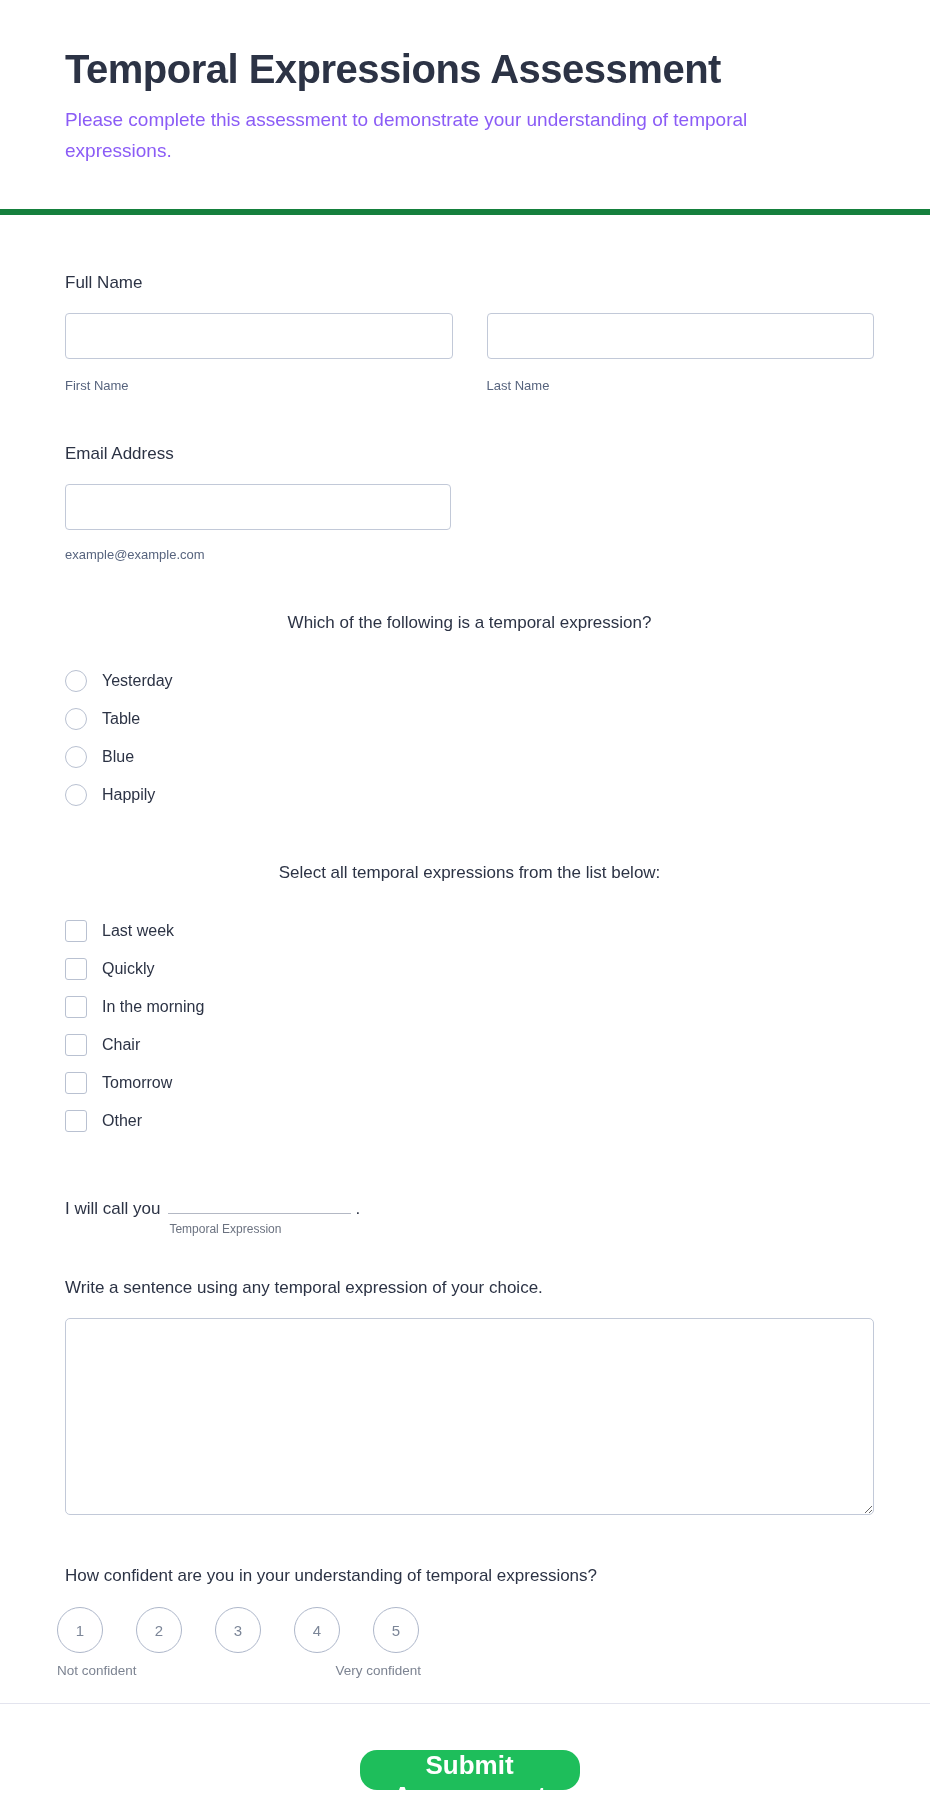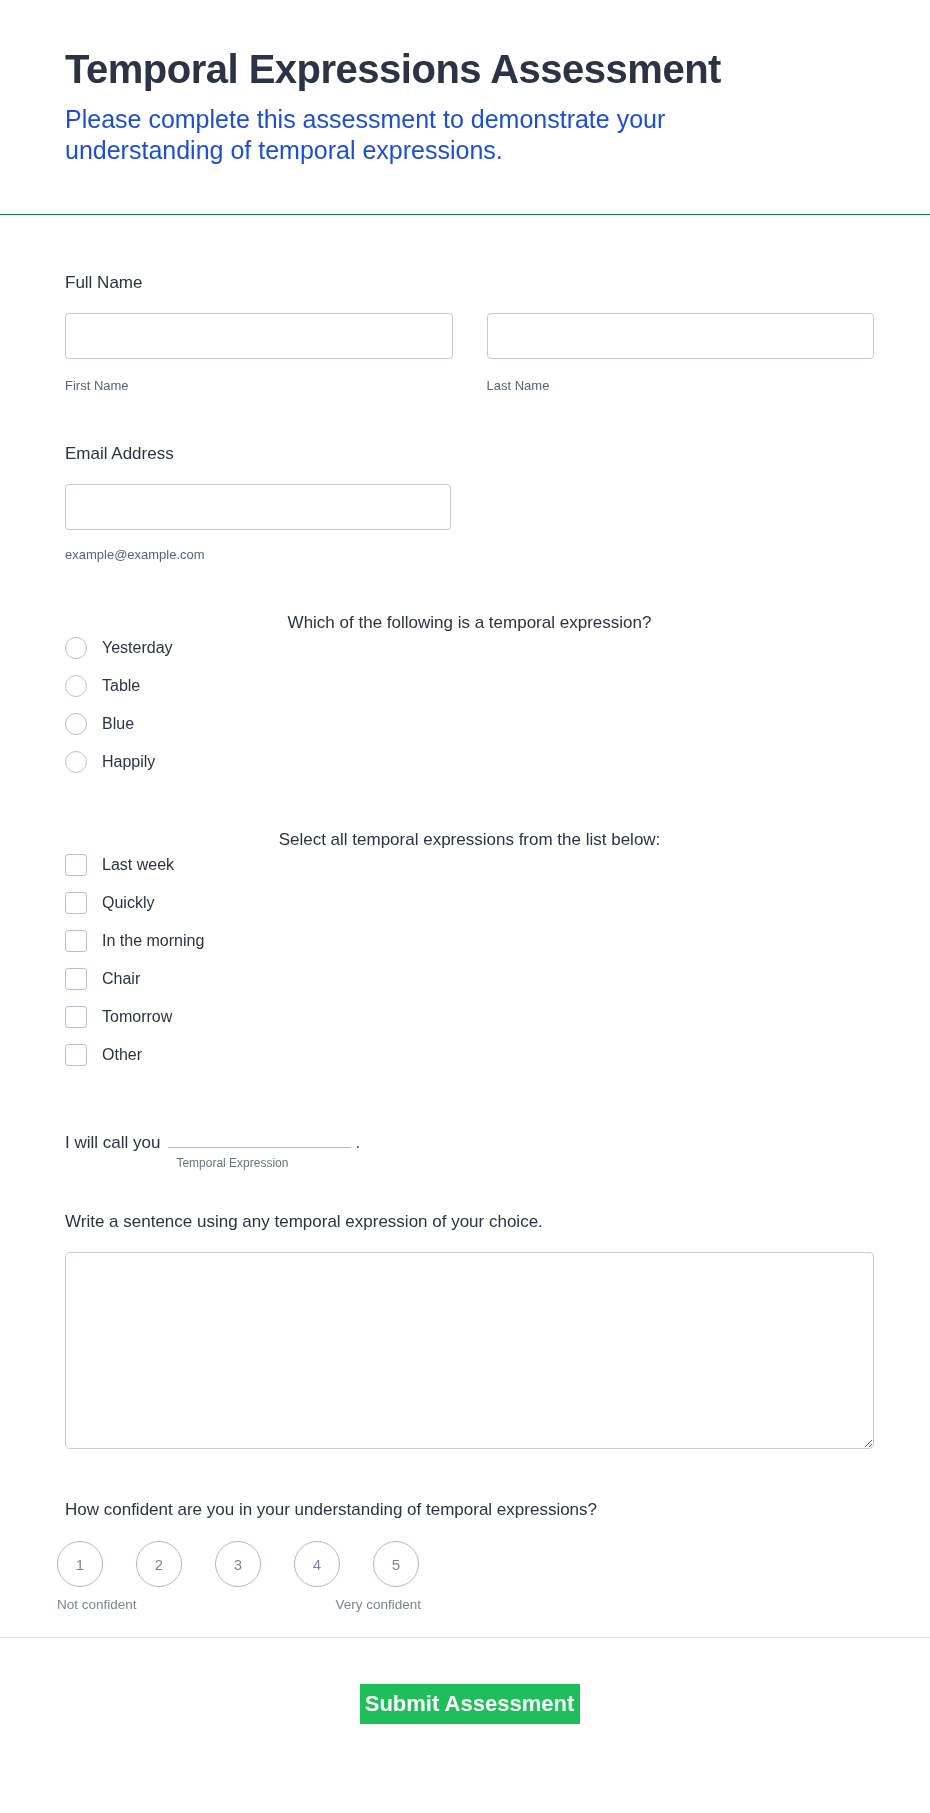--- a/index.html
+++ b/index.html
@@ -5,23 +5,23 @@
   * { margin:0; padding:0; box-sizing:border-box; }
   html,body { background:#ffffff; }
   body {
     width:930px; height:1813px; overflow:hidden;
     font-family:"Liberation Sans", sans-serif;
     color:#2c3345;
   }
   .card { width:930px; height:100%; background:#fff; }
 
   
-  .header { padding:44px 56px 0 65px; height:215px; border-bottom:1px solid #15803d; }
+  .header { padding:44px 56px 0 65px; height:215px; border-bottom:6px solid #15803d; }
   .form-title { font-size:40px; font-weight:700; letter-spacing:-0.5px; color:#2c3345; line-height:1.25; }
-  .form-subtitle { margin-top:10px; font-size:25px; line-height:31px; color:#1d4ed8; max-width:740px; }
+  .form-subtitle { margin-top:10px; font-size:19px; line-height:31px; color:#8b5cf6; max-width:740px; }
 
   
   .form-body { padding:0 56px 0 65px; }
   .field-label { font-size:17px; font-weight:500; color:#2c3345; line-height:24px; }
 
   .f-fullname { margin-top:56px; }
   .inputs-row { display:flex; gap:34px; margin-top:18px; }
   .inputs-row .col { flex:1; }
   .text-input {
     width:100%; height:46px; border:1px solid #c2c9d8; border-radius:4px;
@@ -30,33 +30,33 @@
   .sublabel-row { display:flex; gap:34px; margin-top:17px;justify-content:space-between; }
   .sublabel-row .col { flex:1; }
   .sublabel { font-size:13px; color:#57647e; line-height:16px; }
 
   .f-email { margin-top:48px; }
   .email-input-wrap { margin-top:18px; width:386px; }
   .email-sublabel { display:block; margin-top:17px; }
 
   .f-q { margin-top:48px;text-align:center; }
   .f-q2 { margin-top:55px; }
-  .options { margin-top:2px; }
+  .options { margin-top:35px; }
   .option { display:flex; align-items:center; margin-bottom:16px; cursor:pointer; }
   .option:last-child { margin-bottom:0; }
   .ctrl { width:22px; height:22px; flex:none; background:#fff; border:1px solid #b9c1d1; margin-right:15px; }
   .radio { border-radius:50%; }
   .checkbox { border-radius:3px; }
   .option-label { font-size:16px; color:#2c3345; line-height:22px; }
 
   .f-fill { margin-top:63px; }
   .fill-row { font-size:17px; color:#2c3345; line-height:22px; }
   .blank-wrap { position:relative; display:inline-block; margin:0 4px 0 8px; }
   .blank { display:inline-block; width:183px; height:19px; border-bottom:1px solid #b3b8c4; cursor:text; }
-  .blank-sublabel { position:absolute; left:8px; top:23px; font-size:12px; color:#6b7280; white-space:nowrap; }
+  .blank-sublabel { position:absolute; left:1px; top:23px; font-size:12px; color:#6b7280; white-space:nowrap; }
 
   .f-q3 { margin-top:56px; }
   .big-textarea {
     display:block; margin-top:18px; width:100%; height:197px;
     border:1px solid #c2c9d8; border-radius:5px; resize:vertical;
     font-family:inherit; font-size:16px; color:#2c3345; padding:10px; outline:none;
   }
 
   .f-q4 { margin-top:49px; }
   .scale-row { display:flex; gap:33px; margin:19px 0 0 -8px; }
@@ -67,22 +67,22 @@
   }
   .scale-labels {
     width:364px; margin:9px 0 8px -8px; display:flex; justify-content:space-between;
     font-size:13.5px; color:#7d8492; line-height:17px;
   }
 
   .divider-bottom { margin-top:24px; border-top:1px solid #e3e4ee; }
   .submit-section { padding:46px 56px 0 65px; text-align:center; }
   .submit-btn {
     width:220px; height:40px; background:#1ebe5b; color:#ffffff;
-    font-family:inherit; font-size:22px; font-weight:600;
-    border:none; border-radius:0; cursor:pointer;
+    font-family:inherit; font-size:26px; font-weight:600;
+    border:none; border-radius:17px; cursor:pointer;
   }
 </style>
 </head>
 <body>
 
 <div class="card">
 
   <header class="header">
     <h1 class="form-title">Temporal Expressions Assessment</h1>
     <p class="form-subtitle">Please complete this assessment to demonstrate your understanding of temporal expressions.</p>

